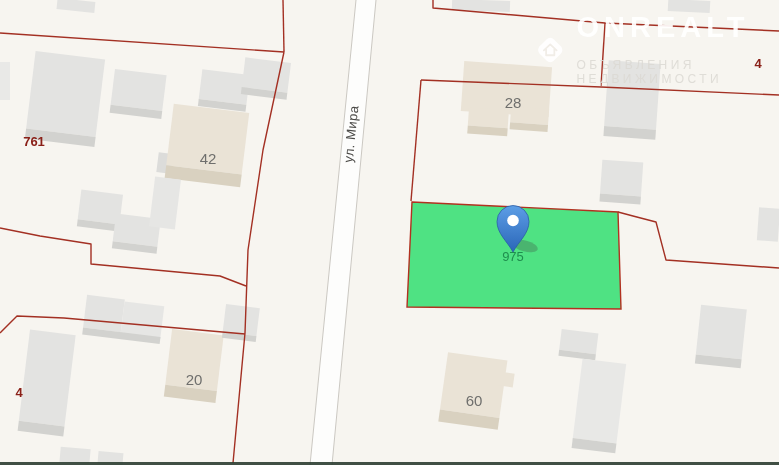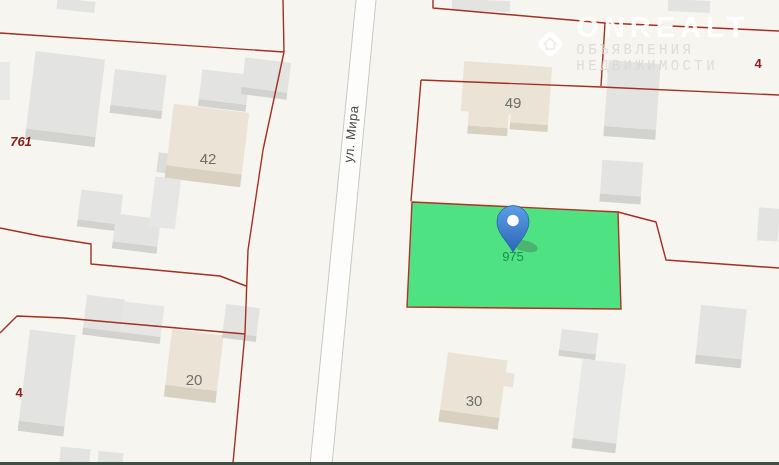--- a/index.html
+++ b/index.html
@@ -24,23 +24,22 @@
     position:absolute; left:533px; top:13px; z-index:2;
     display:flex; align-items:center; gap:9px;
     pointer-events:none;
   }
   .wm-text{display:flex;flex-direction:column;}
   .wm-brand{
     font-size:29px; font-weight:700; letter-spacing:5px;
     color:rgba(255,255,255,0.92); line-height:1;
   }
   .wm-tagline{
-    font-size:14px; letter-spacing:3.4px; margin-top:0;
+    font-size:12px; letter-spacing:3.4px; margin-top:16px;
     color:rgba(219,216,210,0.85);
-    font-family:Liberation Mono, monospace;
   }
 </style>
 </head>
 <body>
 
 <div class="map">
 
   <svg class="base" width="779" height="465" viewBox="0 0 779 465">
     <defs>
       <linearGradient id="pinGrad" x1="0" y1="0" x2="0" y2="1">
@@ -186,28 +185,28 @@
       <ellipse cx="525" cy="246" rx="13" ry="5.5" fill="#3c3c3c" opacity="0.28" transform="rotate(14 525 246)"></ellipse>
       <path d="M513 252 C 507 241, 497 233.5, 497 221.5 A 16 16 0 1 1 529 221.5 C 529 233.5, 519 241, 513 252 Z" fill="url(#pinGrad)" stroke="#2b5da6" stroke-width="0.8"></path>
       <circle cx="513" cy="220.5" r="5.8" fill="#ffffff"></circle>
     </g>
 
     <rect x="0" y="462" width="779" height="3" fill="#2b3d31" opacity="0.9"></rect>
   </svg>
 
   <div class="lbl street" style="left:351px;top:134px;">ул. Мира</div>
 
-  <div class="lbl red" style="left:21px;top:141px;font-style:italic;">761</div>
+  <div class="lbl red" style="left:34px;top:141px;">761</div>
   <div class="lbl red" style="left:19px;top:392px;">4</div>
   <div class="lbl red" style="left:758px;top:63px;">4</div>
 
   <div class="lbl house" style="left:208px;top:158px;">42</div>
-  <div class="lbl house" style="left:513px;top:102px;">49</div>
+  <div class="lbl house" style="left:513px;top:102px;">28</div>
   <div class="lbl house" style="left:194px;top:379px;">20</div>
-  <div class="lbl house" style="left:474px;top:400px;">30</div>
+  <div class="lbl house" style="left:474px;top:400px;">60</div>
 
   <div class="watermark">
     <svg width="46" height="46" viewBox="0 0 46 46">
       <rect x="9.5" y="9.5" width="27" height="27" rx="7" transform="rotate(45 23 23)" fill="rgba(255,255,255,0.9)"></rect>
       <path d="M14.5 23.5 L23 15.5 L31.5 23.5 M17.5 21.5 V30 H28.5 V21.5" stroke="#f1ede7" stroke-width="2.4" fill="none" stroke-linecap="round" stroke-linejoin="round"></path>
     </svg>
     <div class="wm-text">
       <div class="wm-brand">ONREALT</div>
       <div class="wm-tagline">ОБЪЯВЛЕНИЯ НЕДВИЖИМОСТИ</div>
     </div>

